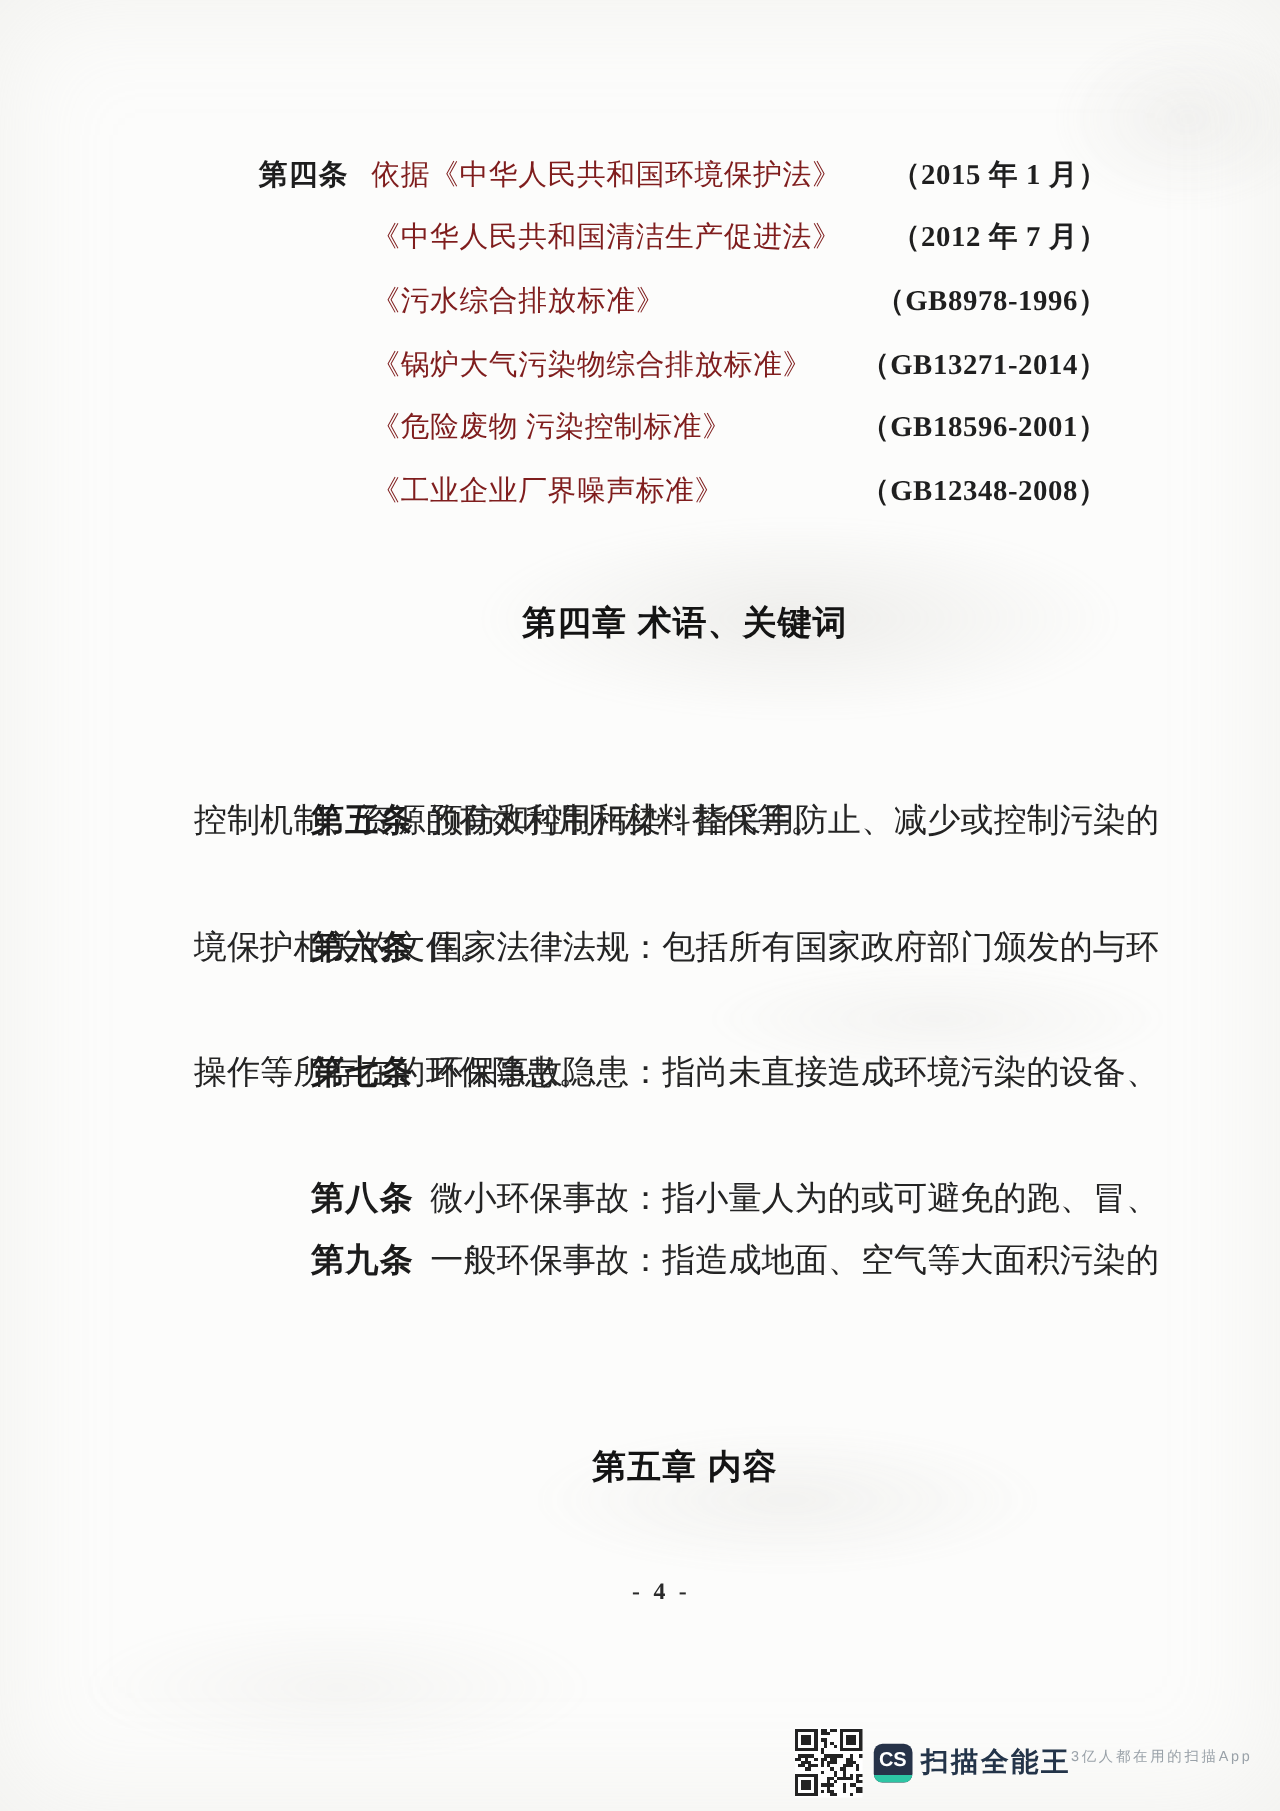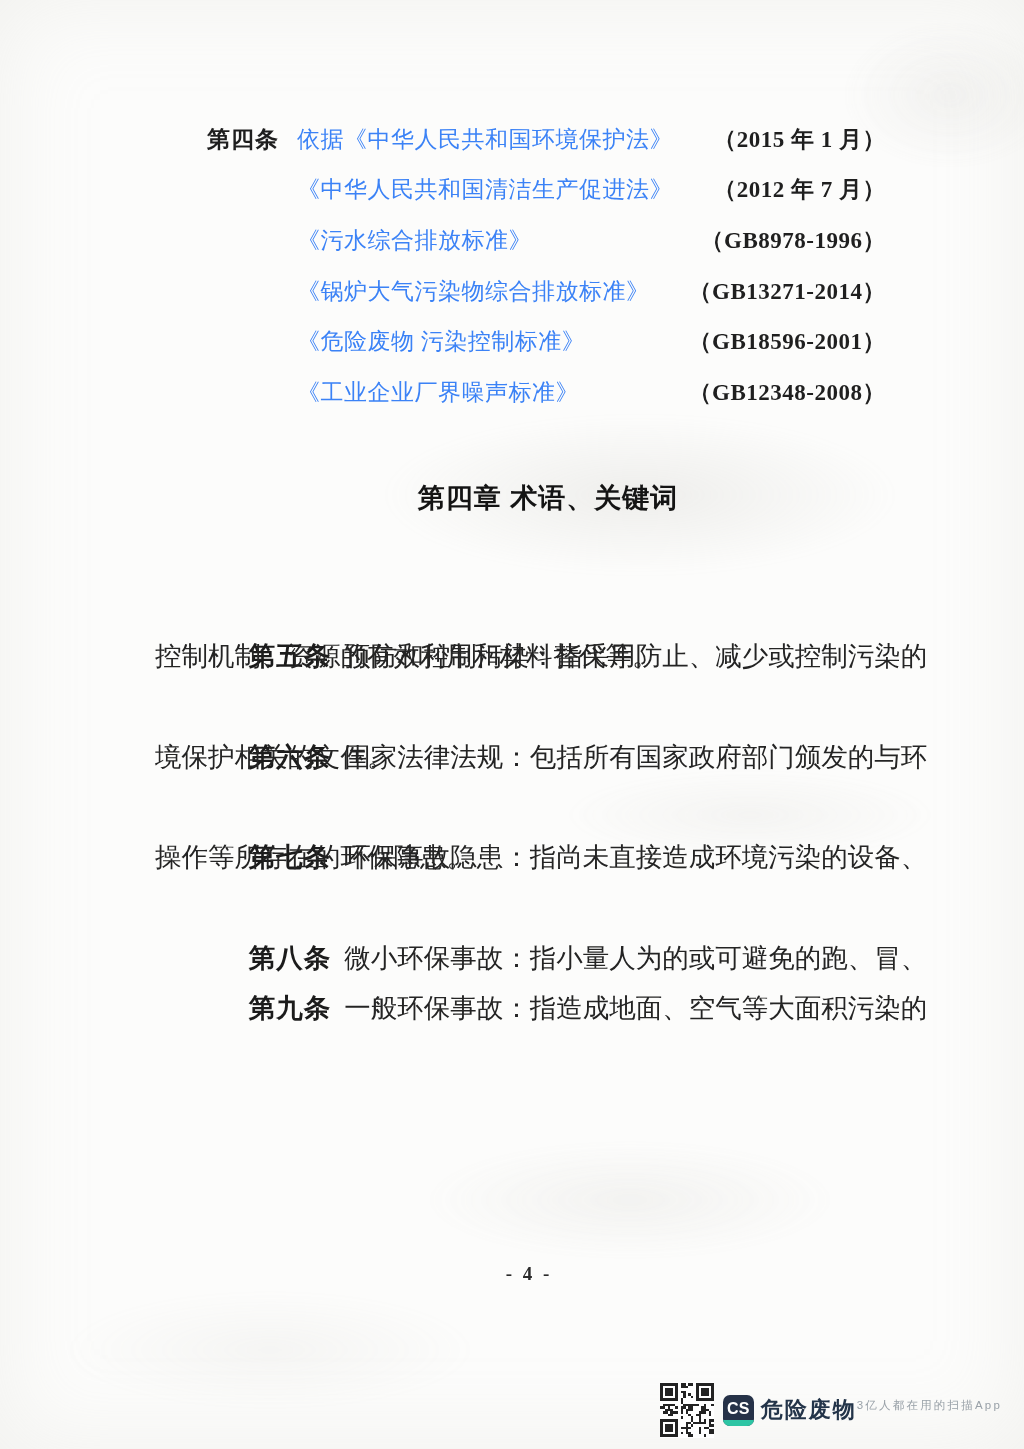--- a/index.html
+++ b/index.html
@@ -46,21 +46,21 @@
     height: 50.6px;
     white-space: pre;
   }
   .cite-indent { width: 90px; flex: 0 0 auto; }
   .cite-label {
     width: 90px; flex: 0 0 auto;
     font-weight: 700;
     color: #1e1e1e;
     letter-spacing: 1px;
   }
-  .cite-title { color: #3b82f6; letter-spacing: .5px; }
+  .cite-title { color: #7f1d1d; letter-spacing: .5px; }
   .cite-ref {
     margin-left: auto;
     font-weight: 600;
     letter-spacing: .5px;
     color: #1f1f1f;
   }
 
   
   .chapter-heading {
     position: absolute;
@@ -237,20 +237,21 @@
 
     <div class="art-line art-first">
       <span class="art-label">第八条</span><span>微小环保事故：指小量人为的或可避免的跑、冒、</span>
     </div>
 
     <div class="art-line art-first">
       <span class="art-label">第九条</span><span>一般环保事故：指造成地面、空气等大面积污染的</span>
     </div>
   </div>
 
+  <div class="chapter-heading ch5">第五章 内容</div>
 
   <div class="page-number">- 4 -</div>
 
   <div class="watermark">
     <div class="qr">
       <svg viewBox="0 0 21 21" shape-rendering="crispEdges">
           <path d="M0,0h7v7h-7z" fill="#232323"></path>
           <path d="M1,1h5v5h-5z" fill="#ffffff"></path>
           <path d="M2,2h3v3h-3z" fill="#232323"></path>
           <path d="M14,0h7v7h-7z" fill="#232323"></path>
@@ -367,19 +368,19 @@
             <rect x="17" y="20" width="1" height="1"></rect>
           </g>
         </svg>
     </div>
     <div class="wm-right">
       <div class="wm-toprow">
         <div class="cs-logo">
           <div class="cs-text">CS</div>
           <div class="cs-stripe"></div>
         </div>
-        <div class="wm-title">危险废物</div>
+        <div class="wm-title">扫描全能王</div>
       </div>
       <div class="wm-tagline">3亿人都在用的扫描App</div>
     </div>
   </div>
 
 </div>
 
 </body></html>

